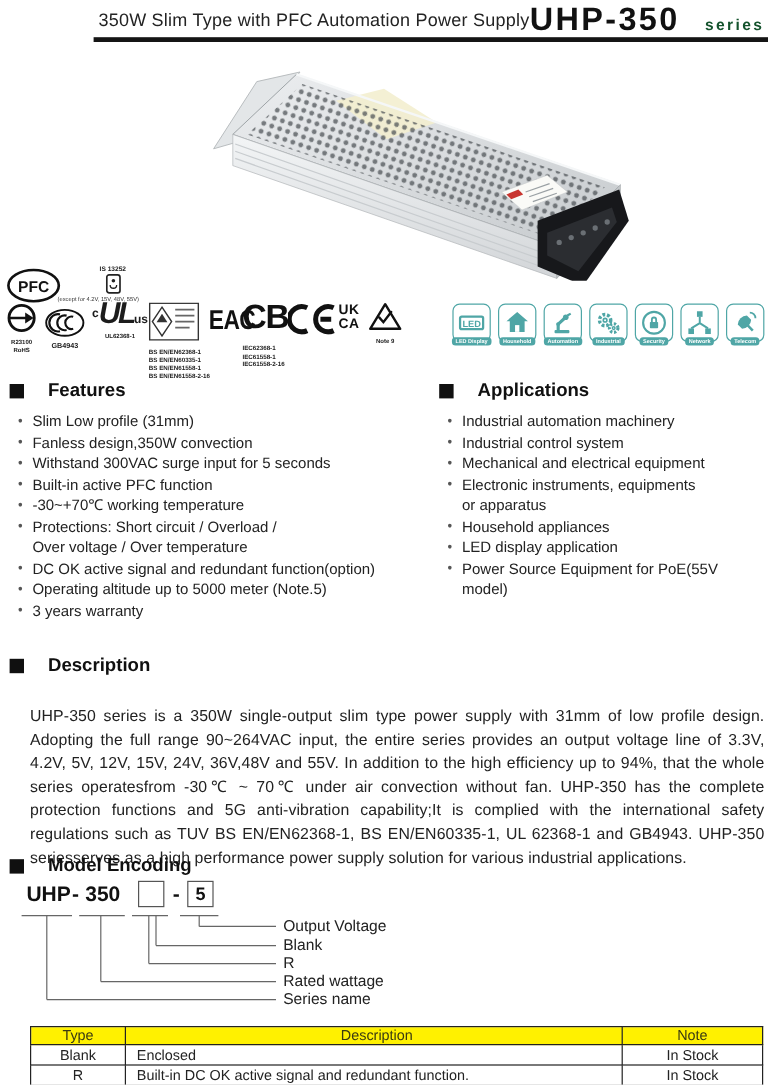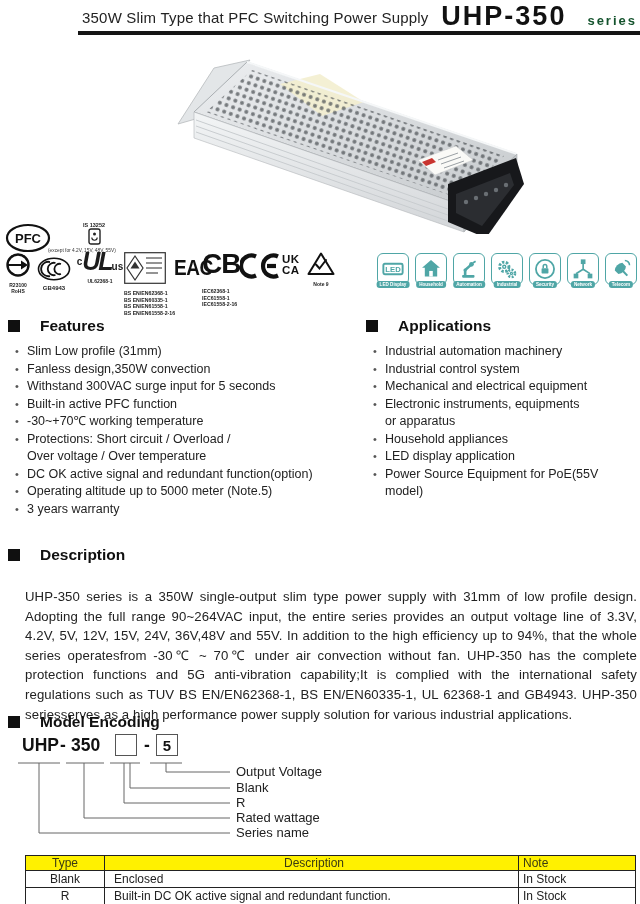--- a/index.html
+++ b/index.html
@@ -63,28 +63,28 @@
   .enc-lines{position:absolute;left:0;top:0;}
 
   
   .tbl-wrap{position:absolute;left:25px;top:855px;width:611px;}
   table.types{border-collapse:collapse;width:100%;font-size:12px;color:#222;}
   table.types th{background:#FFF100;border:1.5px solid #222;font-weight:normal;color:#3a3a12;
                  height:14px;padding:0 4px;}
   table.types td{border:1.5px solid #222;height:16px;padding:0 4px;}
   .col-type{width:70px;text-align:center;}
   .col-desc{width:auto;text-align:left;padding-left:9px !important;}
-  .col-note{width:108px;text-align:left;}
+  .col-note{width:108px;text-align:center;}
 </style>
 </head>
 <body>
 
 <div class="page">
 
-  <div class="hdr-title">350W  Slim Type that PFC Switching Power Supply</div>
+  <div class="hdr-title">350W  Slim Type with PFC Automation Power Supply</div>
   <div class="hdr-series">
     <span class="big">UHP-350</span>
     <span class="small">series</span>
   </div>
   <div class="hdr-rule"></div>
 
   <svg class="product" viewBox="0 0 400 180">
     <defs>
       <linearGradient id="gTop" x1="0" y1="0" x2="1" y2="1">
         <stop offset="0" stop-color="#eceef0"></stop>

